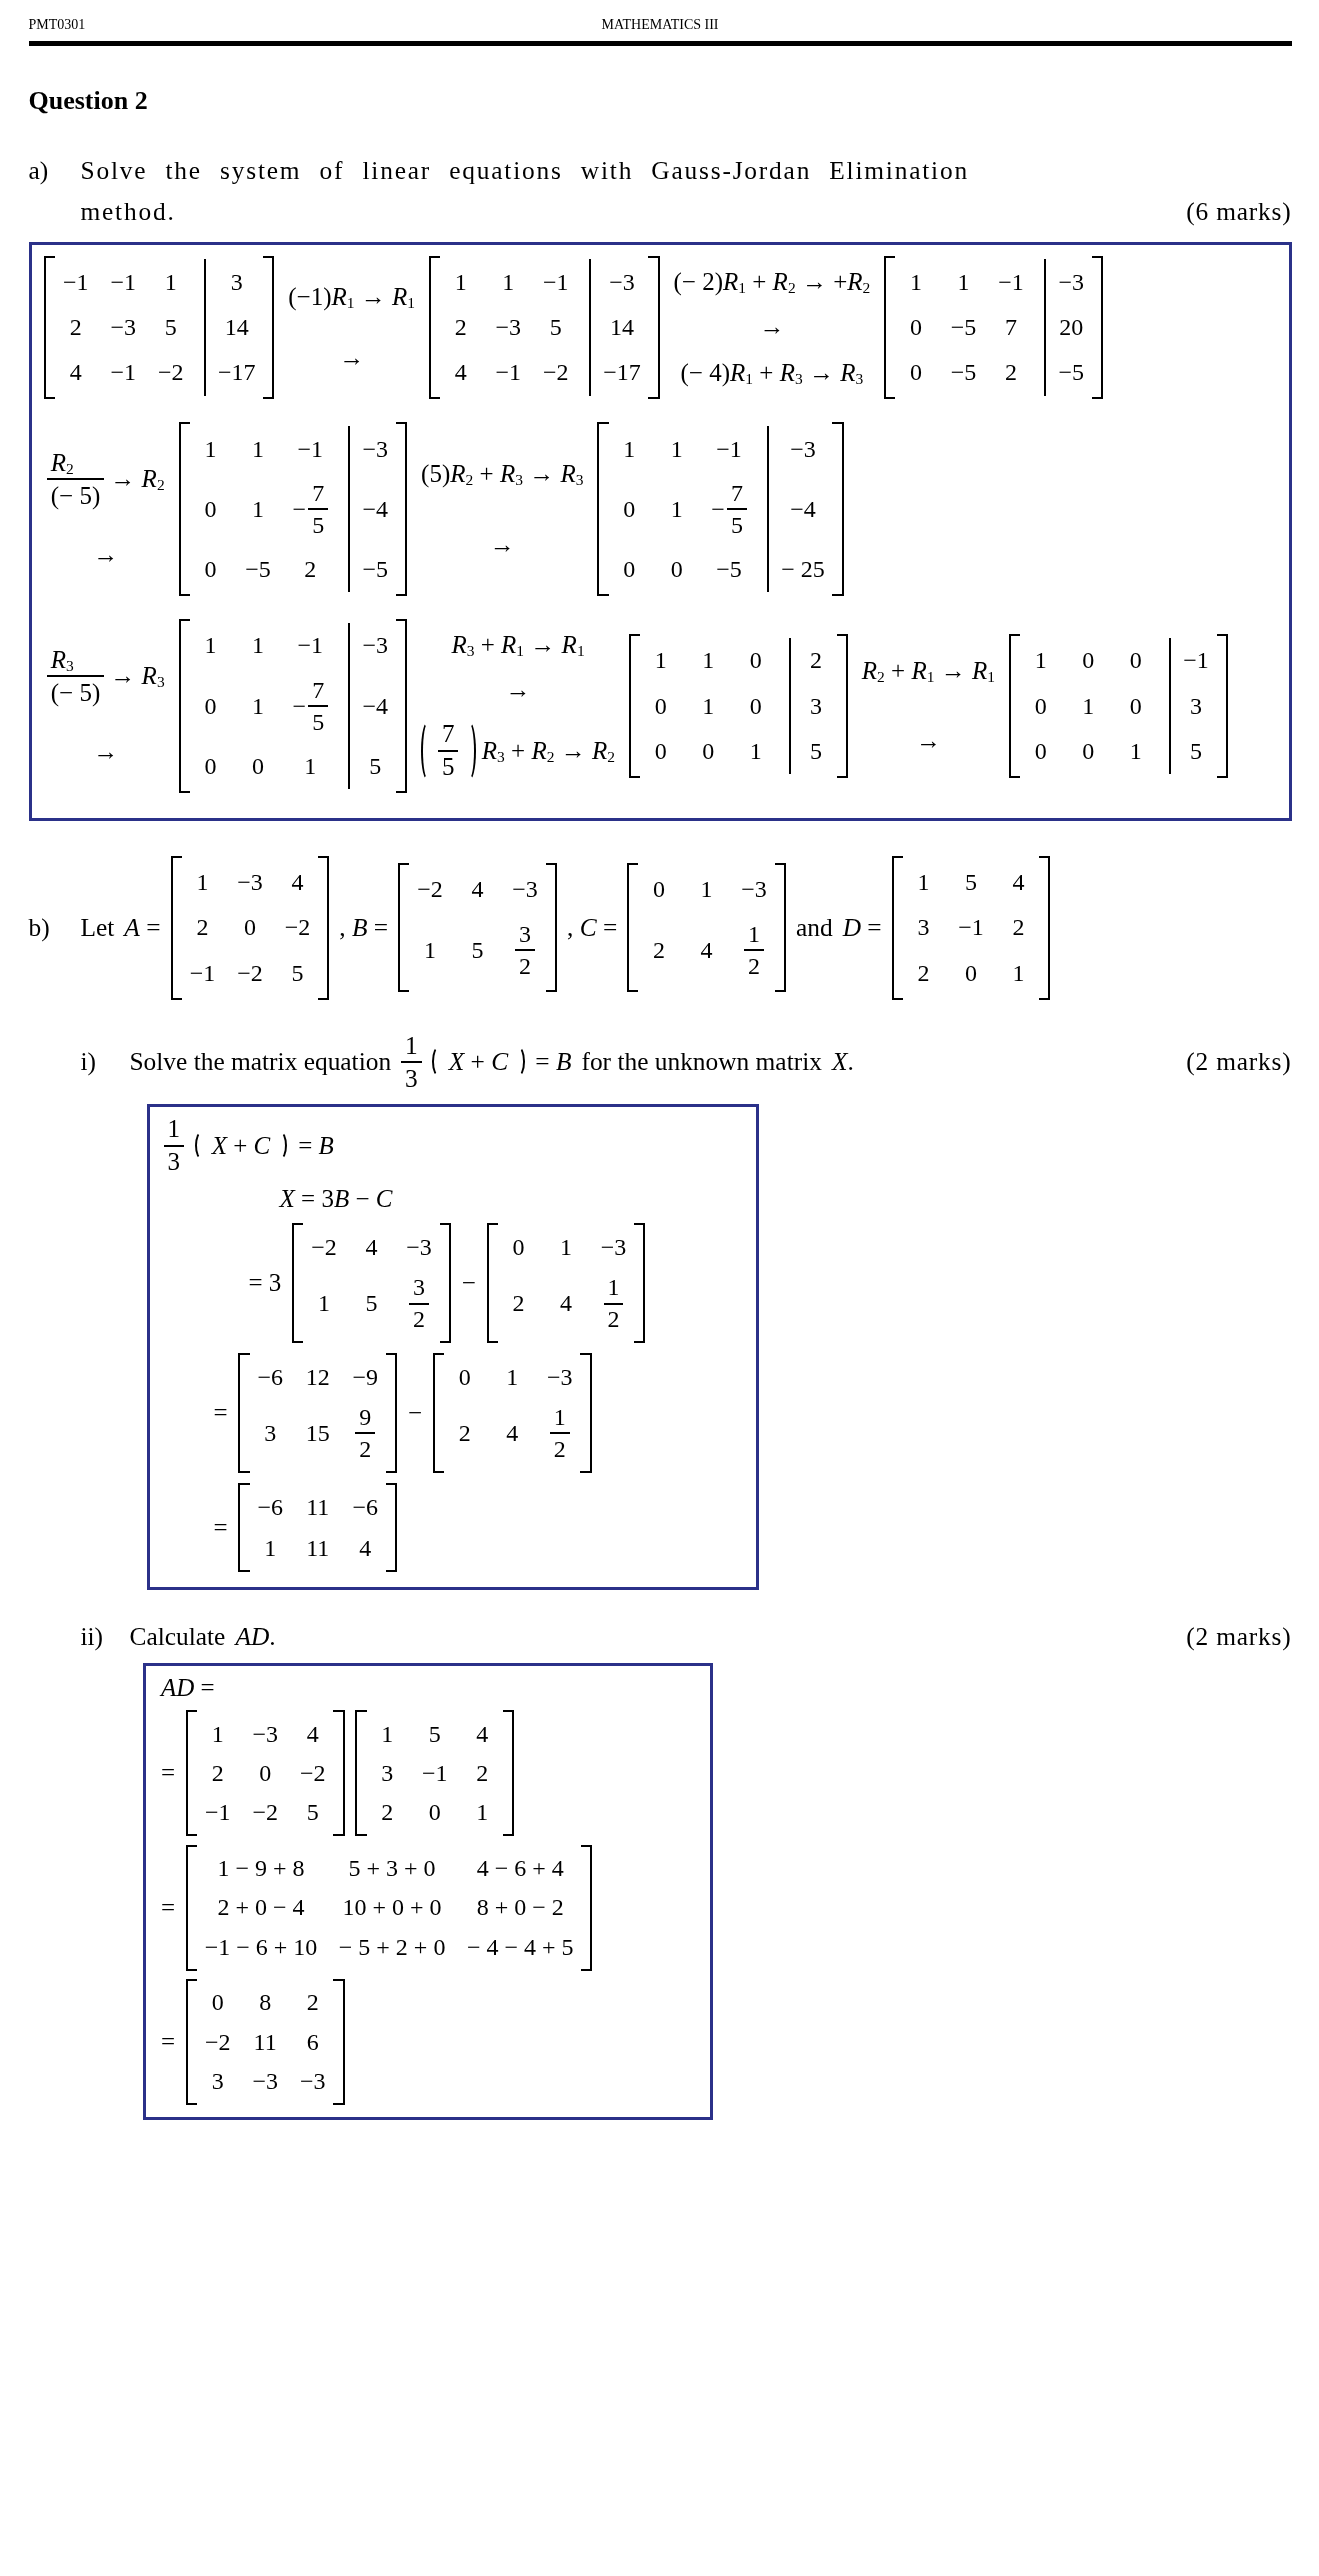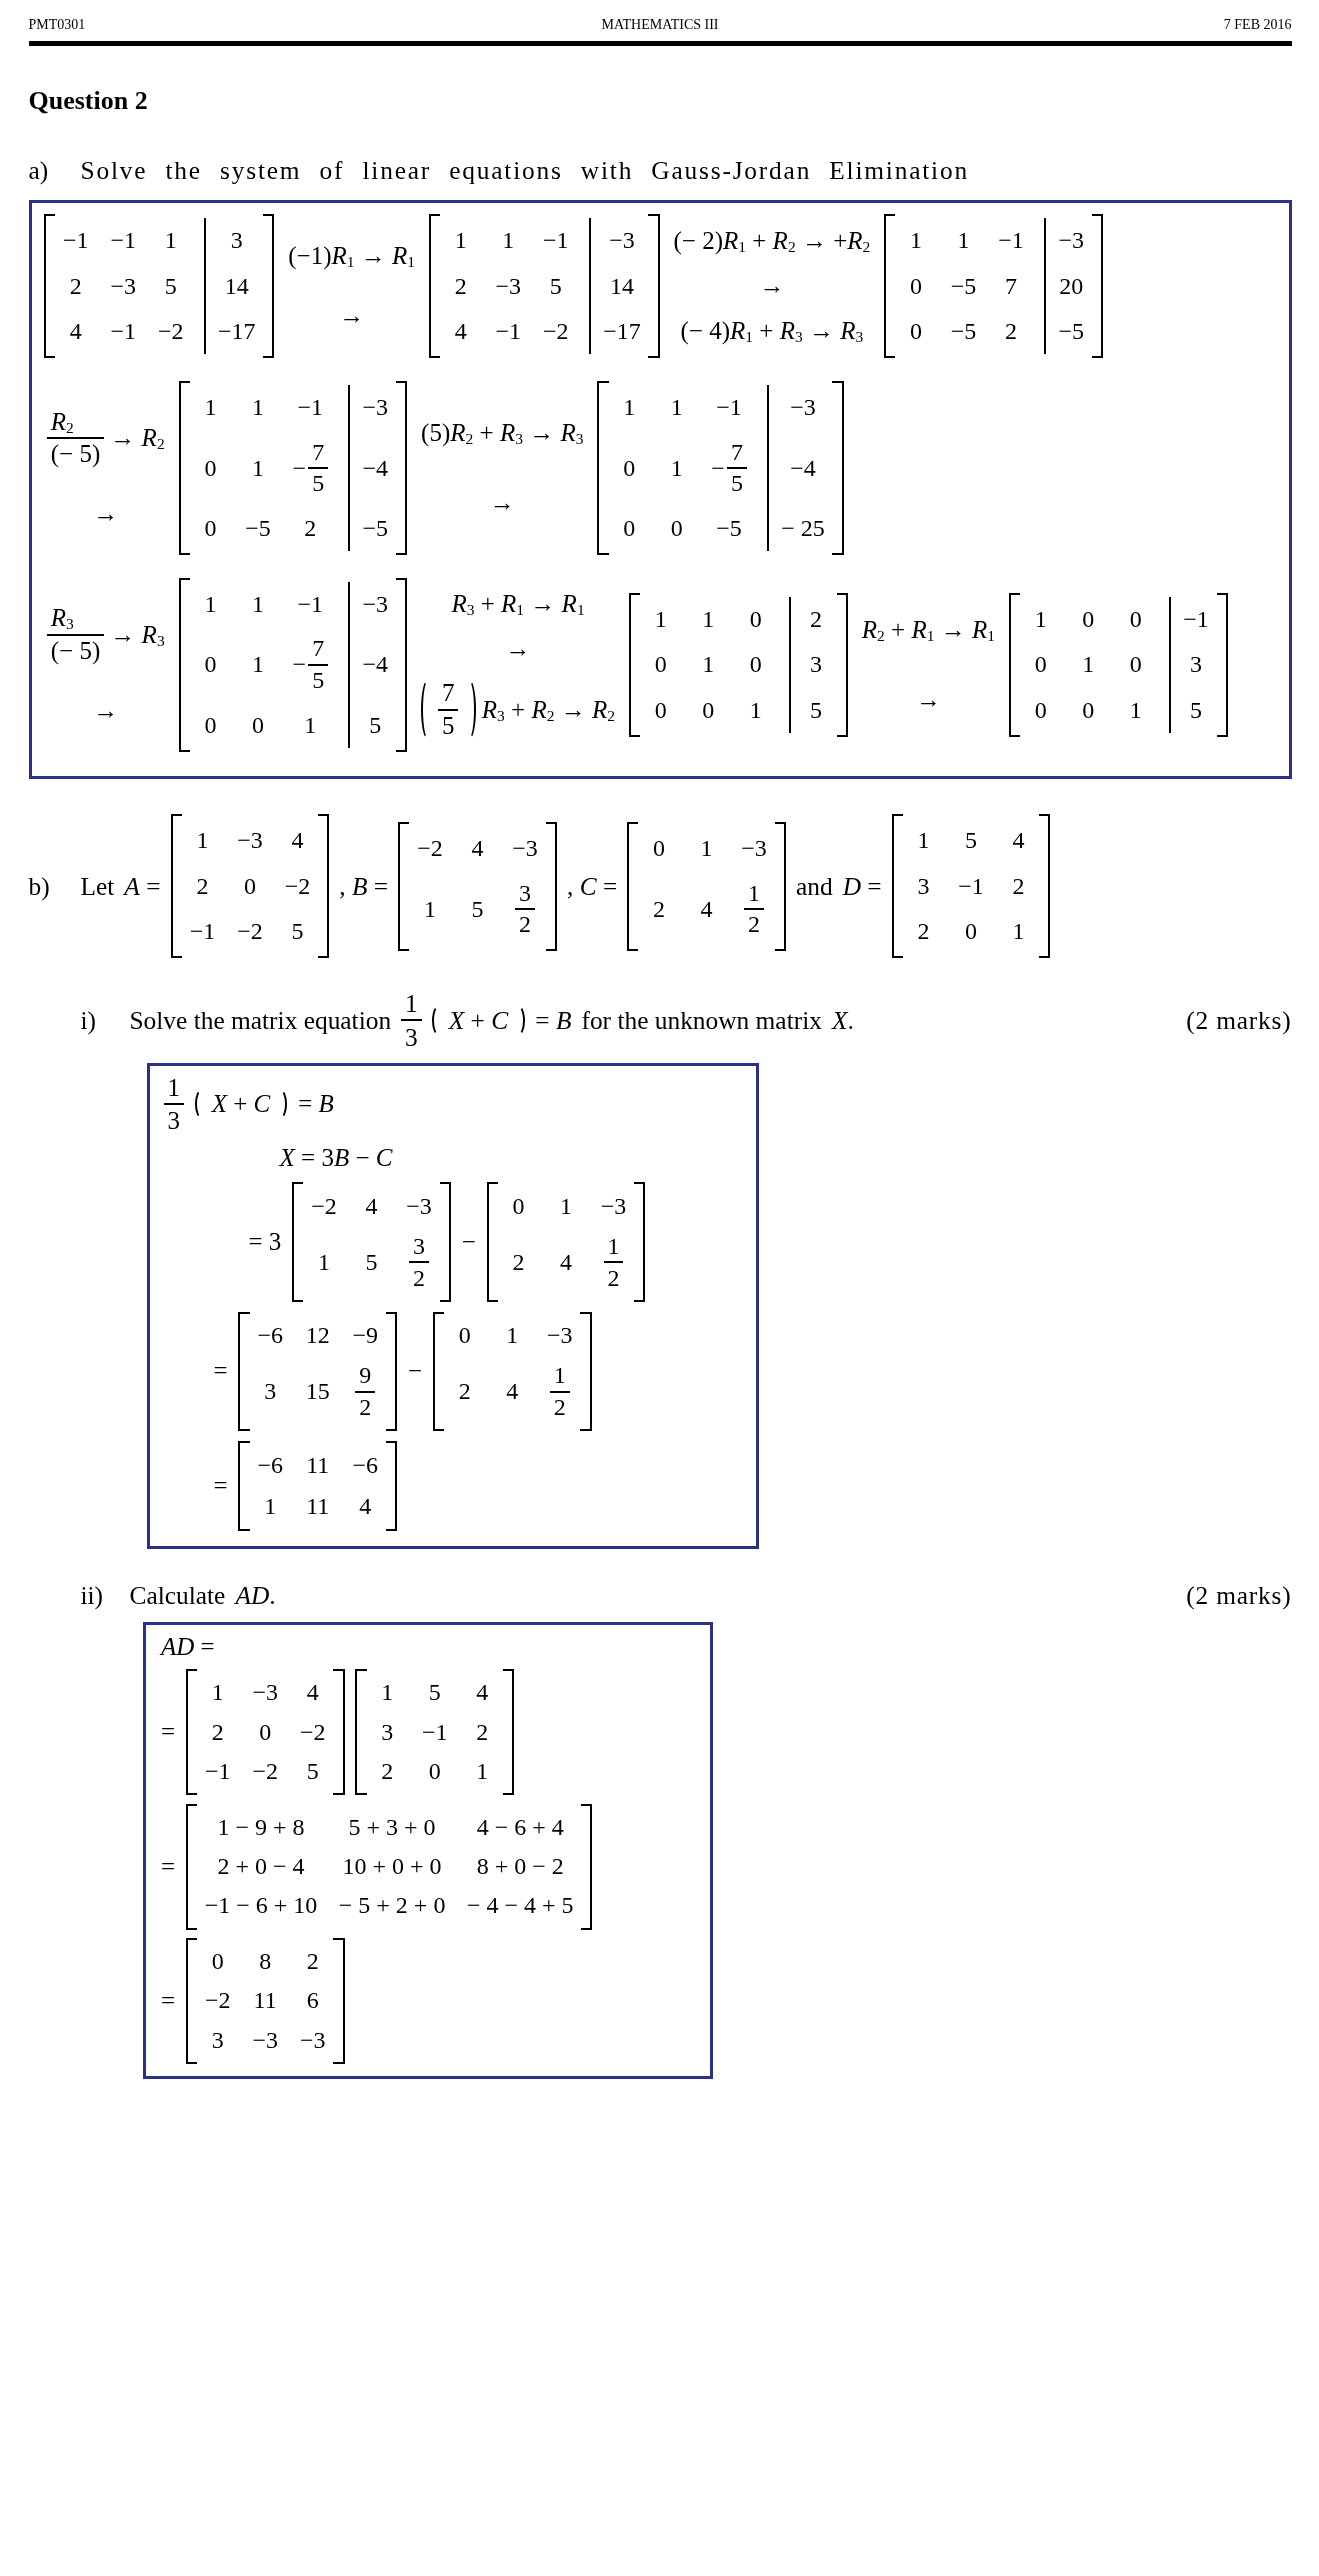--- a/index.html
+++ b/index.html
@@ -69,30 +69,33 @@
   sub{font-size:0.62em;vertical-align:-0.22em;line-height:0;}
 </style>
 </head>
 <body>
 
 <div class="page">
 
   <div class="header">
     <span>PMT0301</span>
     <span class="hc">MATHEMATICS III</span>
-    <span class="hr">7 FEB 2016</span>
   </div>
   <div class="rule"></div>
 
   <div class="qtitle">Question 2</div>
 
   <div class="part parta">
     <span class="plabel">a)</span>
     <div class="ptext">
       <div class="jline">Solve the system of linear equations with Gauss-Jordan Elimination</div>
+      <div class="l2row">
+        <span class="jline">method.</span>
+        <span class="marks">(6 marks)</span>
+      </div>
     </div>
   </div>
 
 
   <div class="sbox boxa">
       <div class="mathrow">
         <span class="matrix">
           <span class="br bl"></span>
           <span class="mgrid" style="grid-template-columns: repeat(4, auto);">
             <span class="cell">−1</span>

